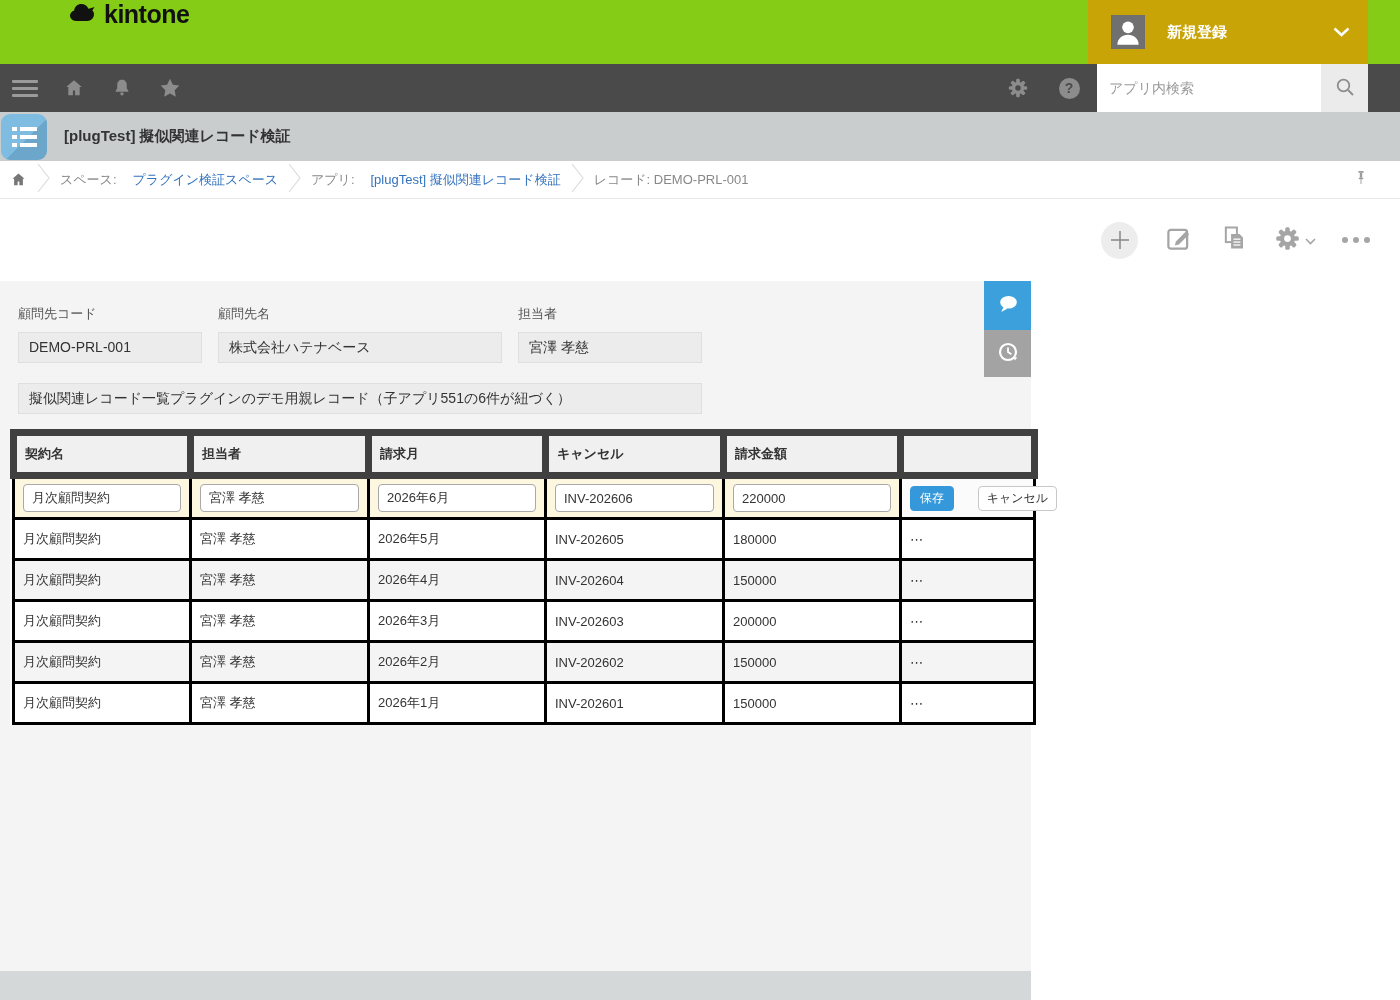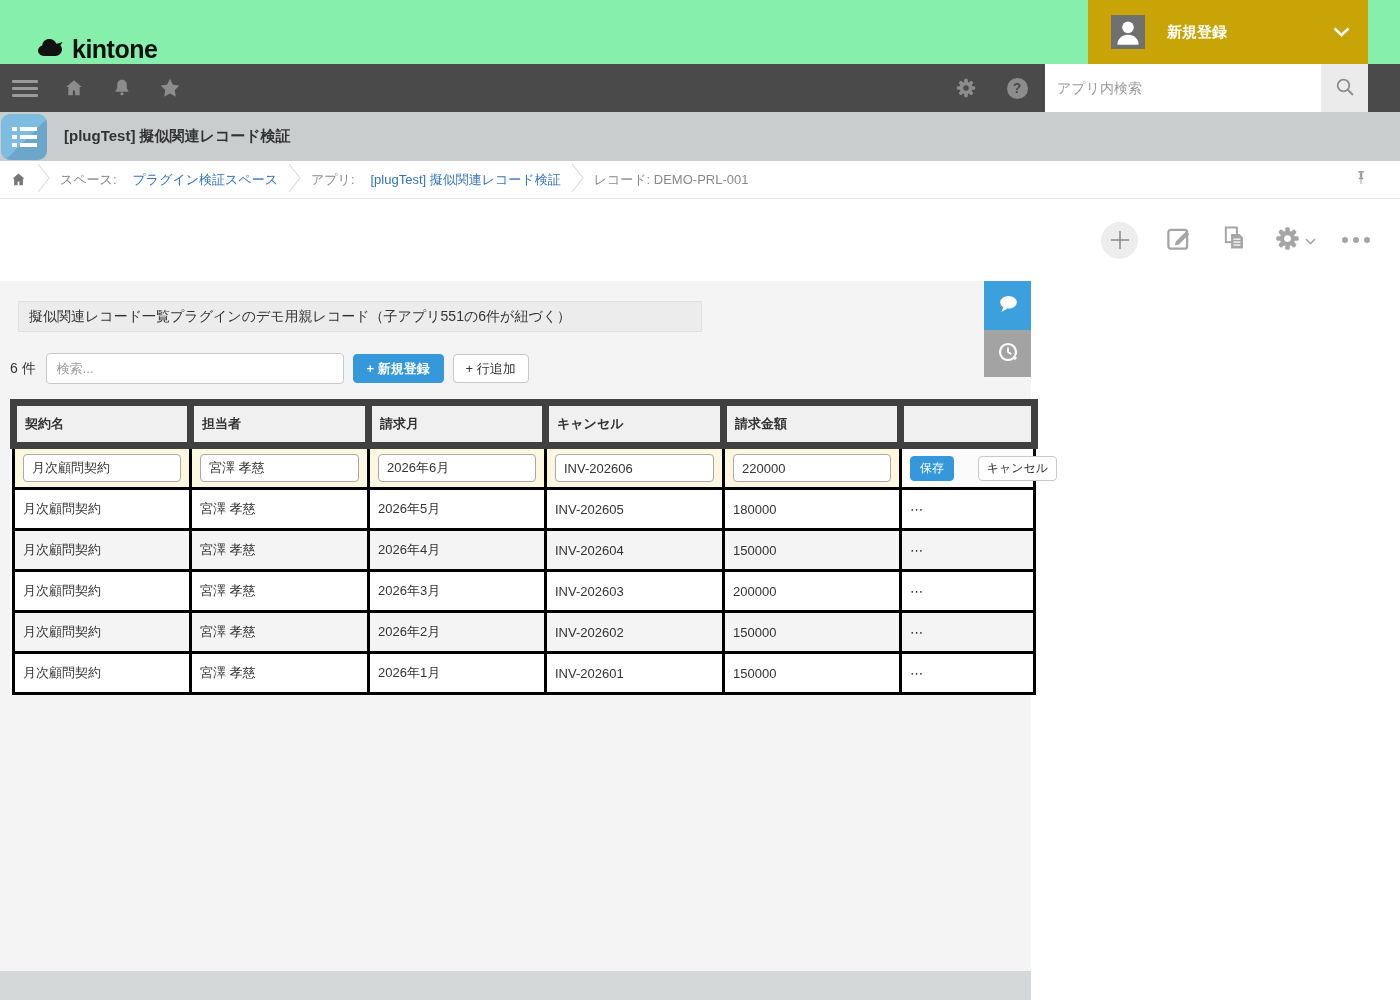--- a/index.html
+++ b/index.html
@@ -1,39 +1,39 @@
 <!DOCTYPE html>
 <html><head>
 <meta charset="utf-8">
 <style>
   * { margin:0; padding:0; box-sizing:border-box; }
   html,body { width:1400px; height:1000px; overflow:hidden; }
   body { font-family:"Liberation Sans","DejaVu Sans",sans-serif; color:#333; background:#fff; }
   .page { width:1400px; height:1000px; display:flex; flex-direction:column; }
 
   
-  .topbar { height:64px; background:#86efac; display:flex; align-items:flex-end; justify-content:space-between; flex:none; }
+  .topbar { height:64px; background:#84cc16; display:flex; align-items:flex-start; justify-content:space-between; flex:none;padding-left:32px; }
   .logo { display:flex; align-items:center; margin-left:36px; gap:6px; cursor:pointer; }
   .logo-text { font-size:25px; font-weight:800; letter-spacing:-0.5px; color:#111; }
   .user-menu { width:280px; height:64px; margin-right:32px; background:#C8A406; display:flex; align-items:center; cursor:pointer; }
   .avatar { width:34px; height:34px; background:#707070; margin-left:23px; flex:none; }
   .user-name { color:#fff; font-weight:bold; font-size:15px; margin-left:22px; flex:1; }
   .user-caret { margin-right:18px; }
 
   
   .navbar { height:48px; background:#4A4A4A; display:flex; align-items:center; flex:none; }
   .nav-left { display:flex; align-items:center; gap:24px; margin-left:12px; }
   .nav-ic { width:24px; height:24px; display:flex; align-items:center; justify-content:center; cursor:pointer; }
   .hamburger { display:flex; flex-direction:column; gap:4px; width:26px; cursor:pointer; }
   .hamburger span { height:3px; background:#9A9A9A; border-radius:1px; }
   .nav-right { margin-left:auto; display:flex; align-items:center; }
   .help-circle { width:21px; height:21px; border-radius:50%; background:#8C8C8C; color:#4A4A4A; font-weight:bold; font-size:14px; display:flex; align-items:center; justify-content:center; }
   .nav-gear { margin-right:27px; } .nav-help { margin-right:16px; }
   .searchbox { display:flex; height:48px; }
-  .searchbox input { width:276px; height:48px; border:none; outline:none; padding:16px 12px; font-size:14px; background:#fff; color:#ec4899; }
+  .searchbox input { width:224px; height:48px; border:none; outline:none; padding:16px 12px; font-size:14px; background:#fff; color:#ec4899; }
   .searchbox input::placeholder { color:#999; }
   .search-btn { width:47px; height:48px; background:#EBEBEB; border:none; display:flex; align-items:center; justify-content:center; cursor:pointer; }
   .nav-right-pad { width:32px; height:48px; }
 
   
   .titlebar { height:49px; background:#C9CDCE; display:flex; align-items:center; flex:none; position:relative; }
   .app-icon { position:absolute; left:1px; top:2px; width:46px; height:46px; border-radius:9px; background:linear-gradient(135deg,#7FBCE2 55%,#6CA7CB 55%); display:flex; align-items:center; justify-content:center; }
   .app-icon .rows { display:flex; flex-direction:column; gap:4px; }
   .app-icon .rows i { display:flex; gap:3px; }
   .app-icon .rows b { display:block; width:5px; height:4px; background:#fff; }
@@ -291,30 +291,38 @@
         <i></i>
         <i></i>
         <i></i>
       </div>
   </div>
 
   <div class="content">
 
     <div class="left-wrap">
 
+      <div class="fields-row">
+        <div>
+          <div class="field-label">顧問先コード</div>
+          <div class="field-box w-code">DEMO-PRL-001</div>
+        </div>
+        <div>
+          <div class="field-label">顧問先名</div>
+          <div class="field-box w-name">株式会社ハテナベース</div>
+        </div>
+        <div>
+          <div class="field-label">担当者</div>
+          <div class="field-box w-person">宮澤 孝慈</div>
+        </div>
+      </div>
       <div class="memo">
         <div class="field-box">擬似関連レコード一覧プラグインのデモ用親レコード（子アプリ551の6件が紐づく）</div>
       </div>
 
-      <div class="controls">
-        <span class="count">6 件</span>
-        <input class="tbl-search" type="text" placeholder="検索..." style="">
-        <button class="btn btn-new">+ 新規登録</button>
-        <button class="btn btn-addrow">+ 行追加</button>
-      </div>
 
       <table class="rel-table">
         <colgroup>
             <col class="c1">
             <col class="c2">
             <col class="c3">
             <col class="c4">
             <col class="c5">
             <col class="c6">
           </colgroup>

